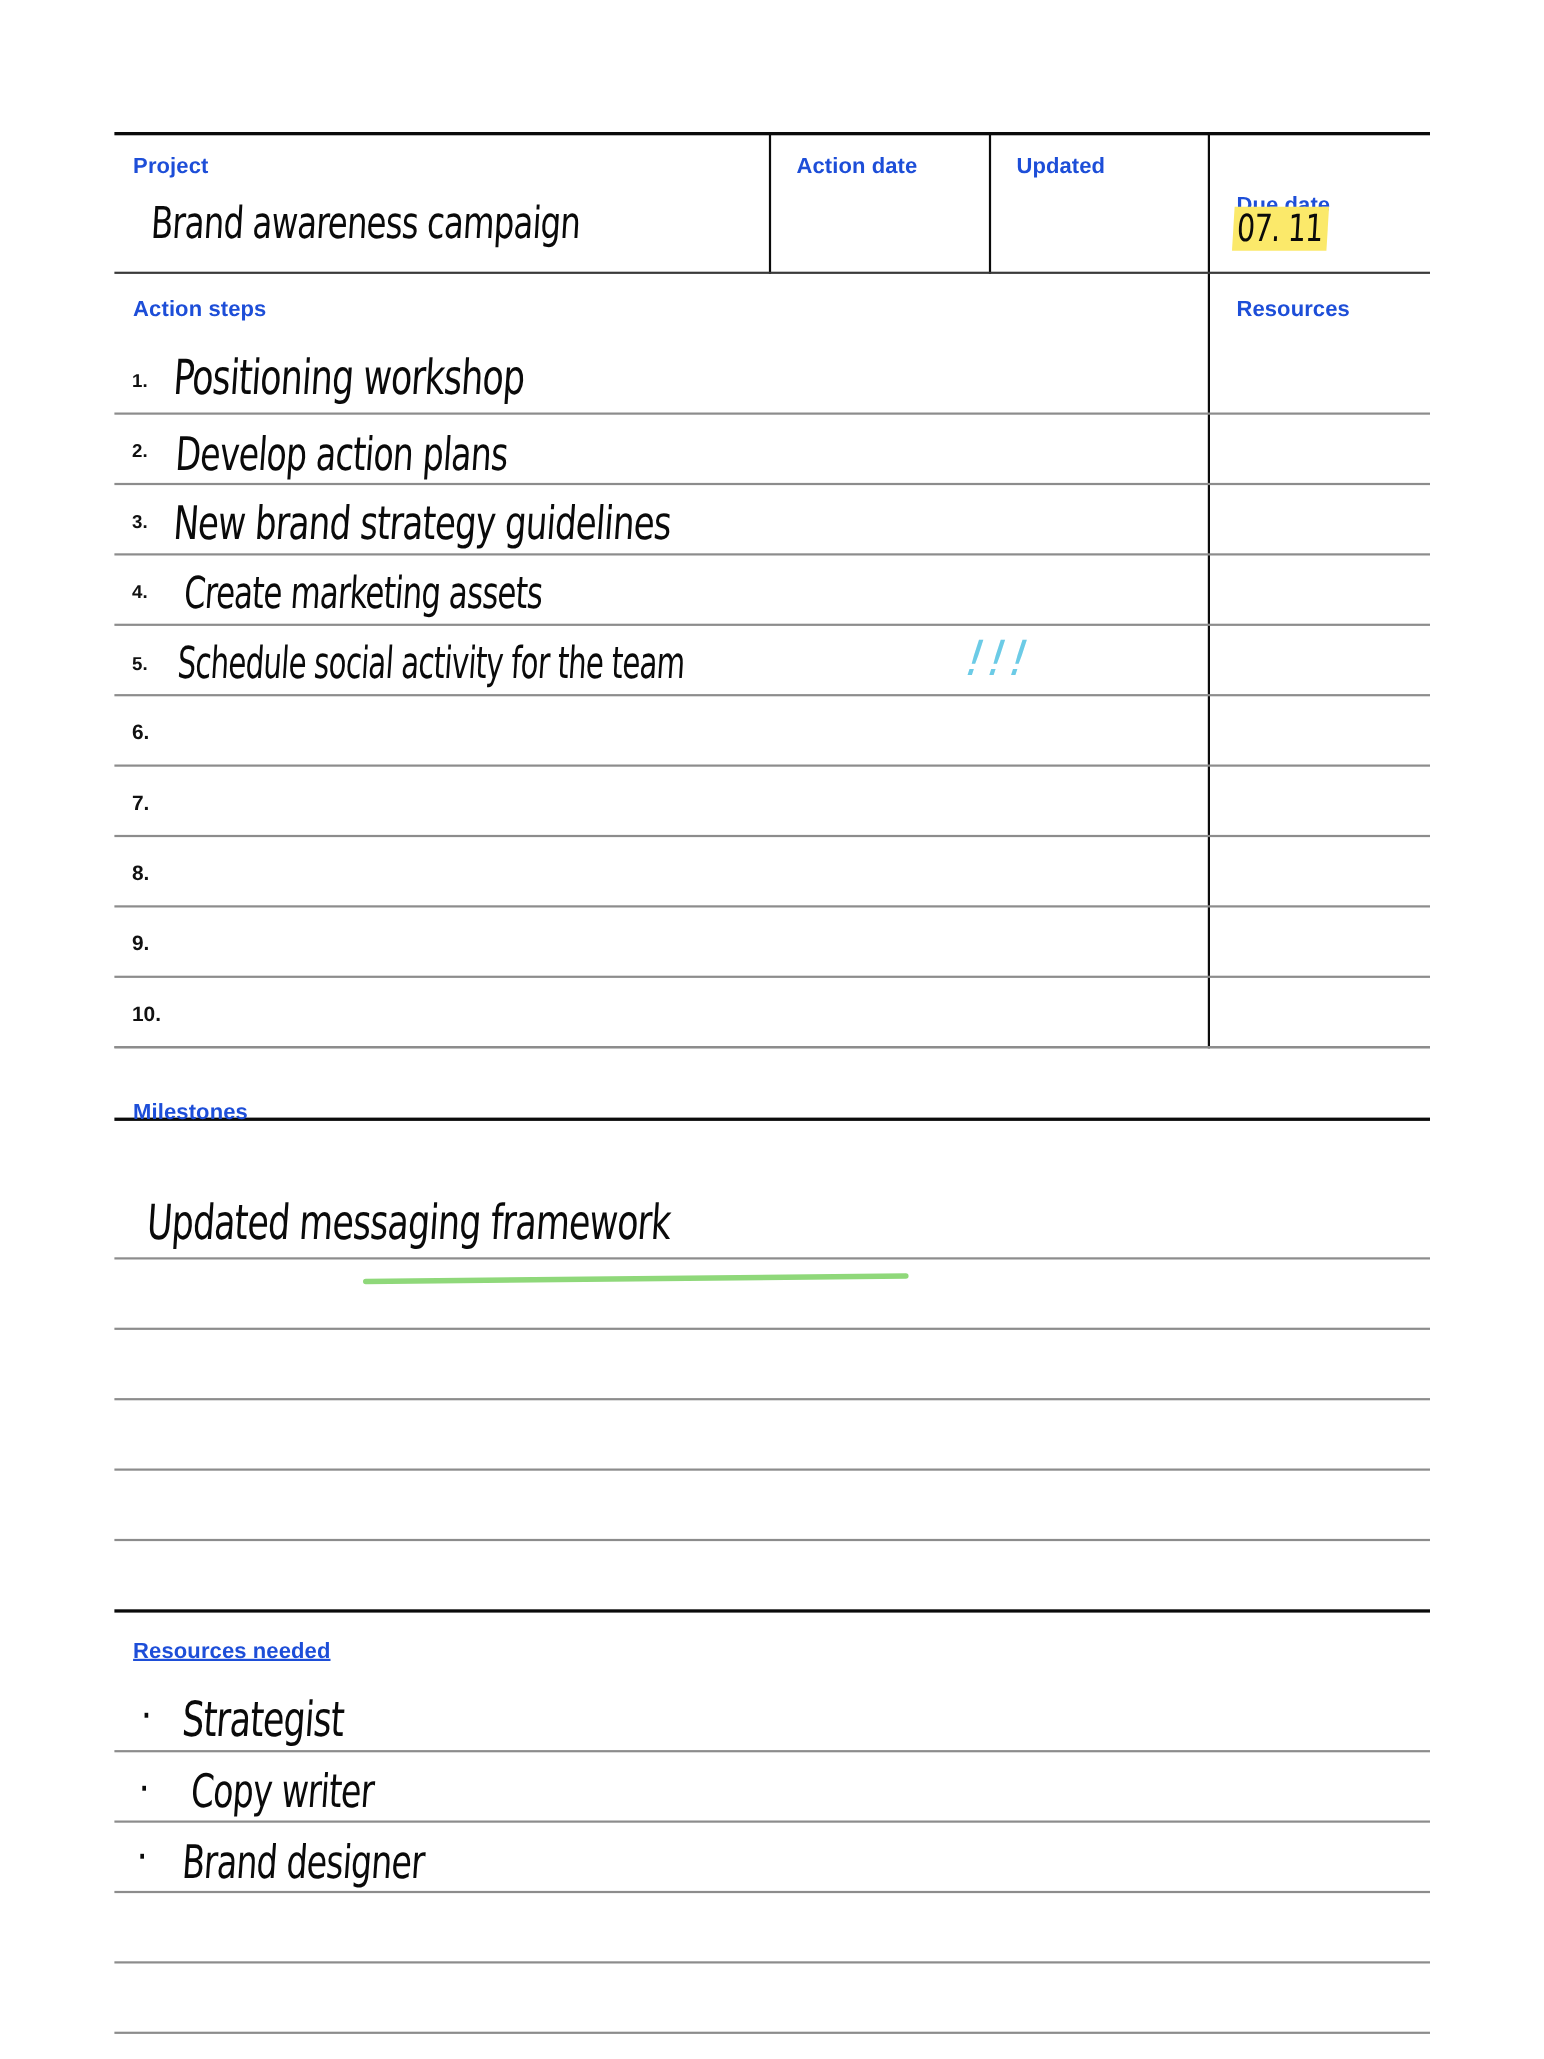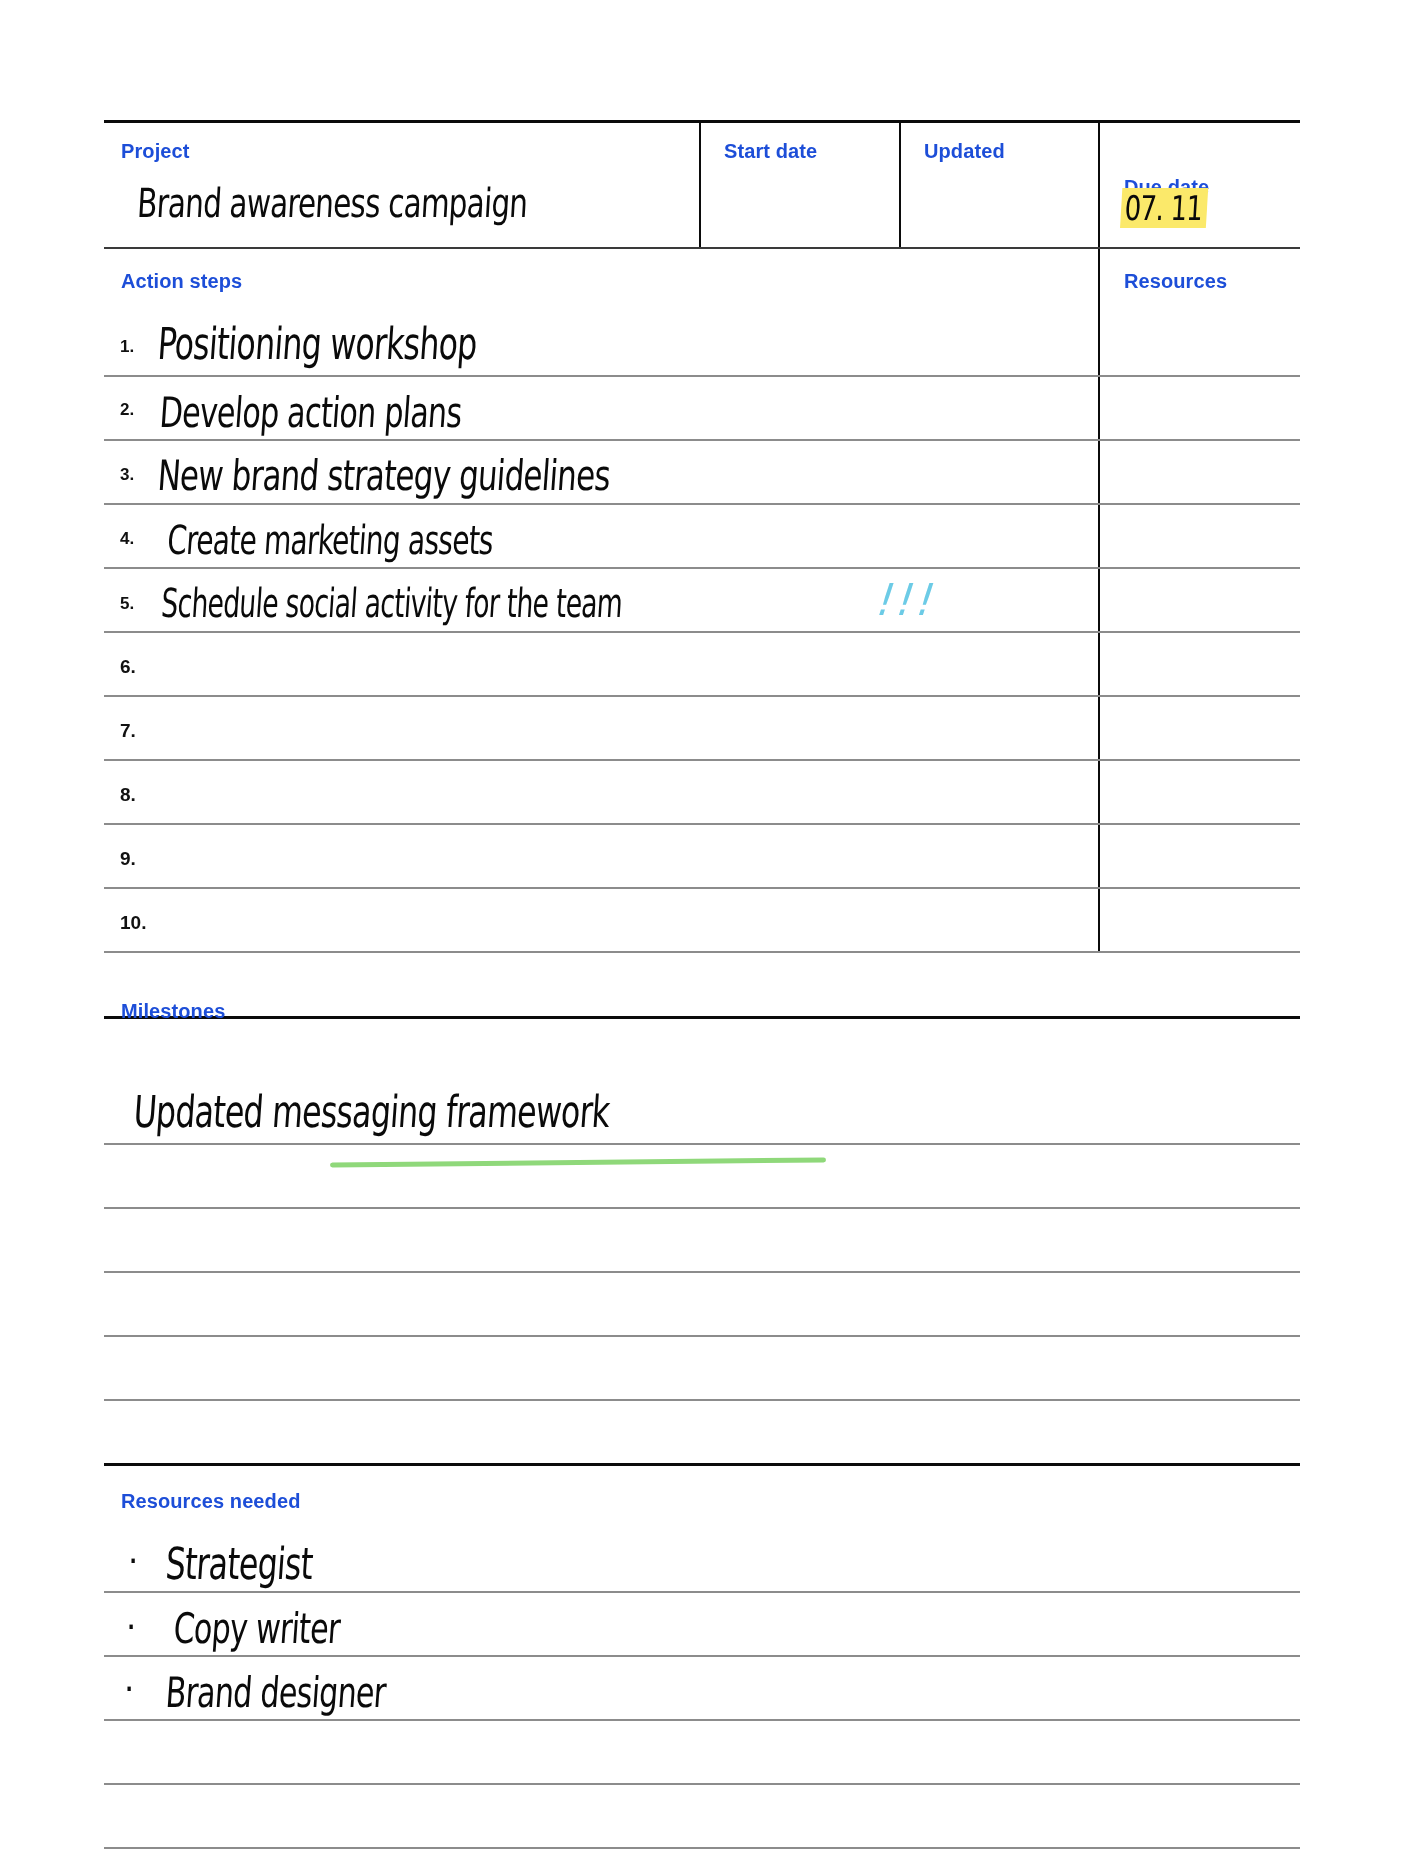--- a/index.html
+++ b/index.html
@@ -25,21 +25,21 @@
 
 <div class="thick" style="top:120px;"></div>
 <div class="vline" style="left:699px; top:121px; height:128px;"></div>
 <div class="vline" style="left:899px; top:121px; height:128px;"></div>
 <div class="vline" style="left:1098px; top:121px; height:832px;"></div>
 <div class="mid" style="top:247px;"></div>
 
 <div class="label" style="left:121px; top:140px;">Project</div>
 <div class="hand" style="left:136px; top:180px; font-size:40px; transform:scaleX(0.82) skewX(-4deg);">Brand awareness campaign</div>
 
-<div class="label" style="left:724px; top:140px;">Start date</div>
+<div class="label" style="left:724px; top:140px;">Action date</div>
 <div class="abs" style="left:710px; top:175px; width:180px; height:60px;"></div>
 
 <div class="label" style="left:924px; top:140px;">Updated</div>
 <div class="abs" style="left:910px; top:175px; width:180px; height:60px;"></div>
 
 <div class="label" style="left:1124px; top:140px;margin-top:36px;">Due date</div>
 <div class="abs" style="left:1120px; top:188px;">
   <span class="hand hl" style="position:relative; font-size:34px; display:inline-block; transform:scaleX(0.85) skewX(-4deg);">07. 11</span>
 </div>
 
@@ -121,21 +121,21 @@
 
 <div class="abs" style="left:104px; top:1081px; width:1196px; height:62px;"></div>
 <div class="hand" style="left:132px; top:1086px; font-size:44px; transform:scaleX(0.80) skewX(-5deg);">Updated messaging framework</div>
 <div class="underline-green" style="left:330px; top:1160px; width:496px;"></div>
 <div class="abs" style="left:104px; top:1145px; width:1196px; height:62px;"></div>
 <div class="abs" style="left:104px; top:1209px; width:1196px; height:62px;"></div>
 <div class="abs" style="left:104px; top:1273px; width:1196px; height:62px;"></div>
 <div class="abs" style="left:104px; top:1337px; width:1196px; height:62px;"></div>
 
 <div class="thick" style="top:1463px;"></div>
-<div class="label" style="left:121px; top:1490px;">Resources needed</div>
+<div class="label" style="left:121px; top:1490px;text-decoration:underline;">Resources needed</div>
 
 <div class="thin" style="top:1591px;"></div>
 <div class="thin" style="top:1655px;"></div>
 <div class="thin" style="top:1719px;"></div>
 <div class="thin" style="top:1783px;"></div>
 <div class="thin" style="top:1847px;"></div>
 
 <div class="abs" style="left:104px; top:1529px; width:1196px; height:62px;"></div>
 <div class="hand" style="left:128px; top:1540px; font-size:36px;">·</div>
 <div class="hand" style="left:164px; top:1538px; font-size:44px; transform:scaleX(0.80) skewX(-5deg);">Strategist</div>

